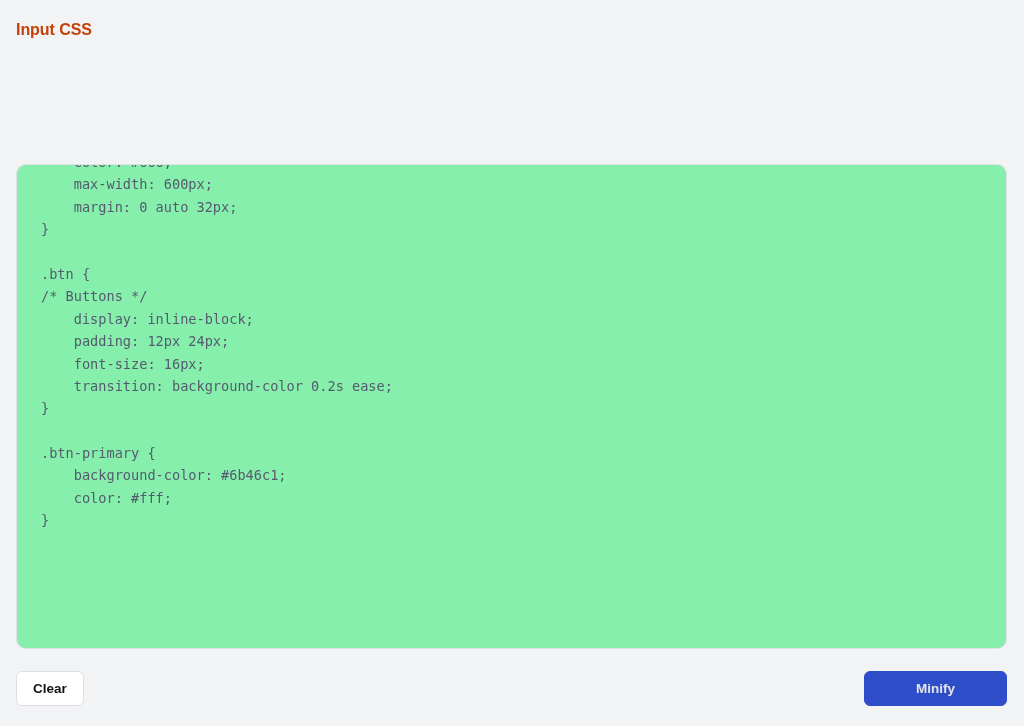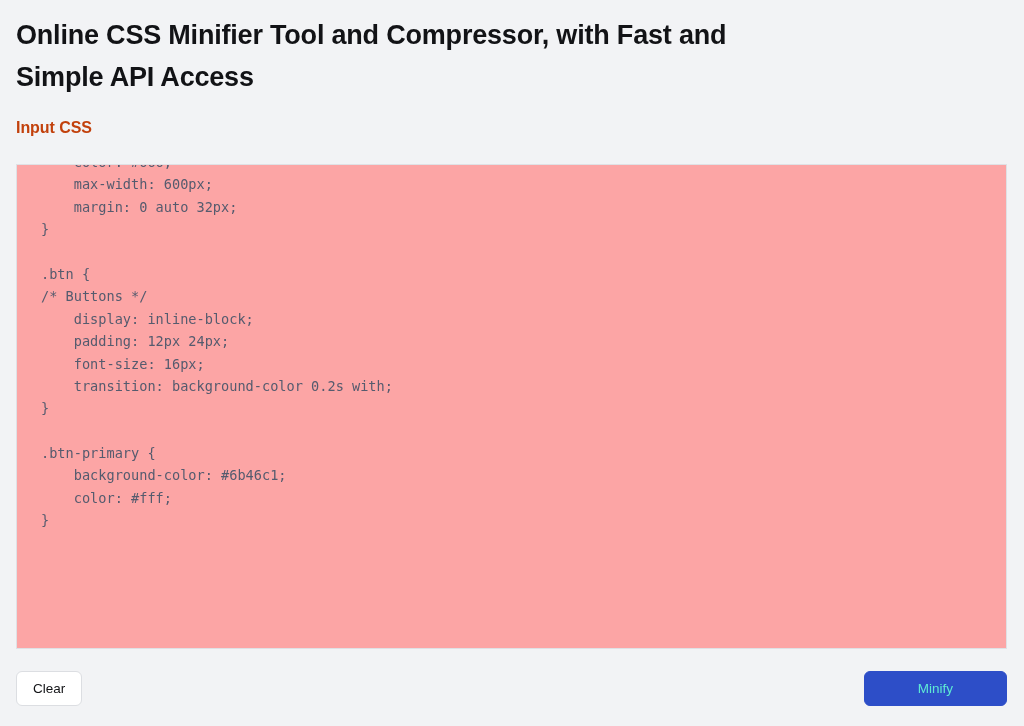--- a/index.html
+++ b/index.html
@@ -37,23 +37,23 @@
   .editor-wrap {
     position: absolute;
     left: 16px;
     top: 164px;
     width: 991px;
     height: 485px;
   }
   .css-input {
     width: 100%;
     height: 100%;
-    background: #fca5a5;
+    background: #86efac;
     border: 1px solid #dfe1e5;
-    border-radius: 0;
+    border-radius: 10px;
     overflow: hidden;
     position: relative;
   }
   .code-scroll {
     position: absolute;
     left: 0;
     top: -14px;
     width: 100%;
     padding: 0 24px;
   }
@@ -72,65 +72,64 @@
     width: 991px;
     height: 35px;
   }
   .btn {
     position: absolute;
     top: 0;
     height: 35px;
     border-radius: 6px;
     font-family: "Liberation Sans", sans-serif;
     font-size: 13.5px;
-    font-weight: normal;
+    font-weight: bold;
     cursor: pointer;
     display: flex;
     align-items: center;
     justify-content: center;
     padding: 0 16px;
   }
   .btn-clear {
     left: 0;
     min-width: 63px;
     background: #ffffff;
     color: #121316;
     border: 1px solid #dcdee2;
   }
   .btn-minify {
     right: 0;
     width: 143px;
     background: #2d4ec8;
-    color: #5eead4;
+    color: #e5e5e5;
     border: 1px solid #2d4ec8;
   }
 </style>
 </head>
 <body>
 
 <div class="page">
 
-  <h1 class="page-title">Online CSS Minifier Tool and Compressor, with Fast and Simple API Access</h1>
 
   <div class="field-label">Input CSS</div>
 
   <div class="editor-wrap">
     <div class="css-input">
       <div class="code-scroll" id="code-scroll">
           <div class="code-line">    color: #666;</div>
           <div class="code-line">    max-width: 600px;</div>
           <div class="code-line">    margin: 0 auto 32px;</div>
           <div class="code-line">}</div>
           <div class="code-line">&nbsp;</div>
           <div class="code-line">.btn {</div>
           <div class="code-line">/* Buttons */</div>
           <div class="code-line">    display: inline-block;</div>
           <div class="code-line">    padding: 12px 24px;</div>
           <div class="code-line">    font-size: 16px;</div>
-          <div class="code-line">    transition: background-color 0.2s with;</div>
+          <div class="code-line">    transition: background-color 0.2s ease;</div>
           <div class="code-line">}</div>
           <div class="code-line">&nbsp;</div>
           <div class="code-line">.btn-primary {</div>
           <div class="code-line">    background-color: #6b46c1;</div>
           <div class="code-line">    color: #fff;</div>
           <div class="code-line">}</div>
           <div class="code-line">&nbsp;</div>
         </div>
     </div>
   </div>

